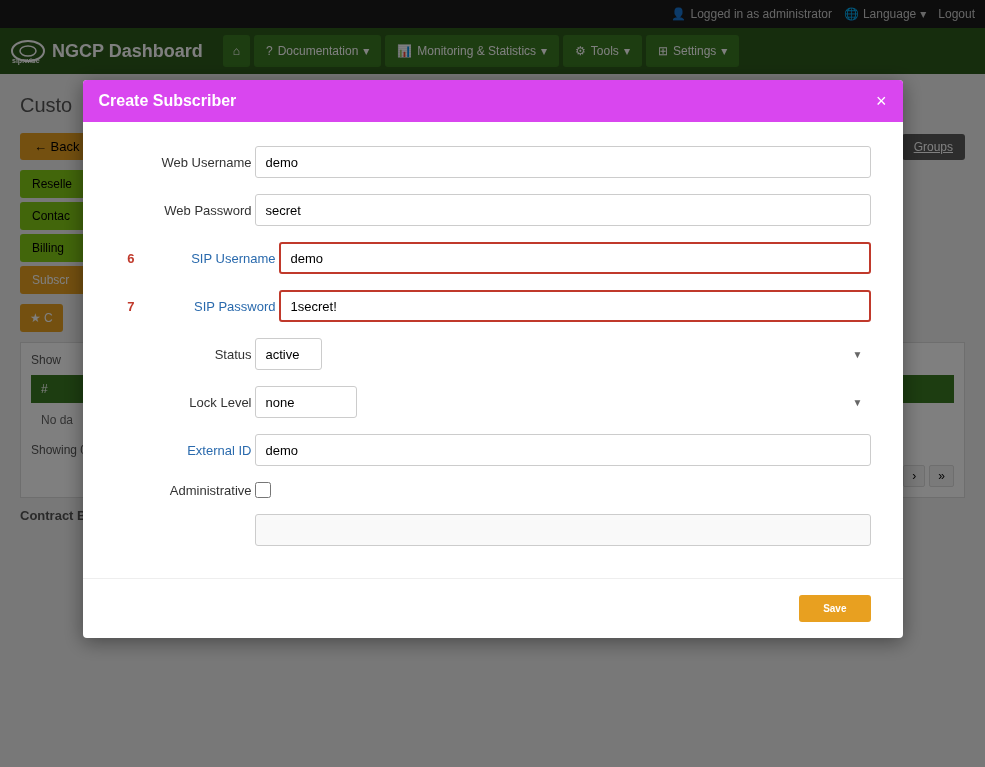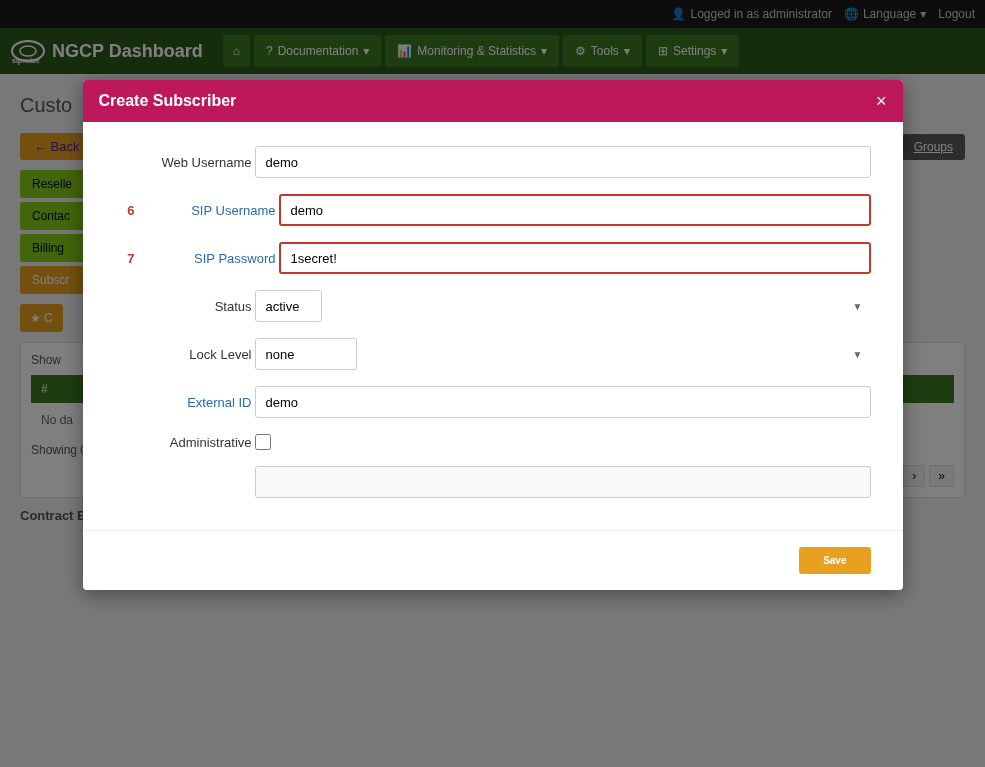--- a/index.html
+++ b/index.html
@@ -64,21 +64,21 @@
     }
     .page-title {
       font-size: 20px;
       color: #555;
       margin-bottom: 16px;
     }
 
     
     .back-btn {
       background: #e8a020;
-      color: #4c1d95;
+      color: #000000;
       border: none;
       padding: 6px 14px;
       border-radius: 3px;
       font-size: 13px;
       display: inline-flex;
       align-items: center;
       gap: 6px;
       margin-bottom: 10px;
     }
     .side-menu { display: flex; flex-direction: column; gap: 4px; margin-bottom: 10px; }
@@ -141,21 +141,21 @@
 
     
     .modal {
       background: white;
       width: 820px;
       border-radius: 4px;
       overflow: hidden;
       box-shadow: 0 4px 20px rgba(0,0,0,0.4);
     }
     .modal-header {
-      background: #be185d;
+      background: #d946ef;
       color: white;
       padding: 12px 16px;
       font-size: 16px;
       font-weight: bold;
       display: flex;
       justify-content: space-between;
       align-items: flex-end;
     }
     .modal-close {
       background: none;
@@ -371,20 +371,24 @@
       <span>Create Subscriber</span>
       <button class="modal-close">×</button>
     </div>
     <div class="modal-body">
 
       <div class="form-row">
         <label class="form-label">Web Username</label>
         <input class="form-input" type="text" value="demo" style="">
       </div>
 
+      <div class="form-row">
+        <label class="form-label">Web Password</label>
+        <input class="form-input" type="text" value="secret" style="">
+      </div>
 
       <div class="form-row highlighted" style="position:relative;">
         <span class="num-label">6</span>
         <label class="form-label blue">SIP Username</label>
         <input class="form-input highlighted-input" type="text" value="demo" style="">
       </div>
 
       <div class="form-row highlighted" style="position:relative;">
         <span class="num-label">7</span>
         <label class="form-label blue">SIP Password</label>

